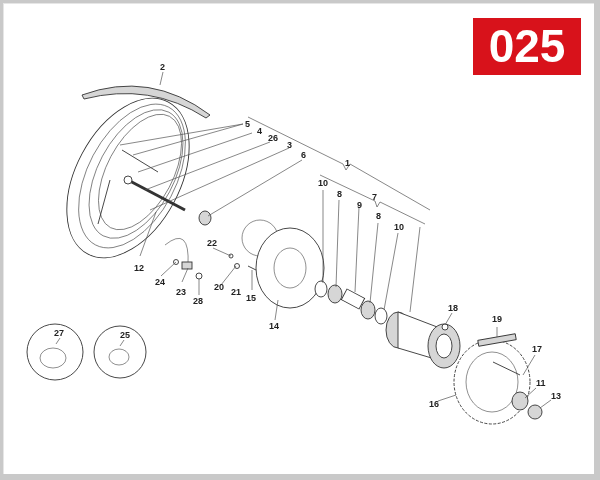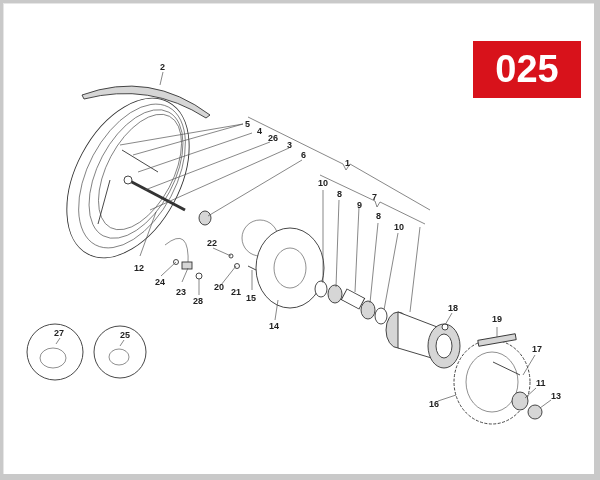--- a/index.html
+++ b/index.html
@@ -7,24 +7,24 @@
     width: 600px; height: 480px; overflow: hidden;
     background: #c9c9c9;
     font-family: "Liberation Sans", sans-serif;
   }
   .frame {
     position: absolute; left: 3px; top: 3px; width: 591px; height: 471px;
     background: #ffffff;
     box-shadow: inset 1px 1px 0 #e6e6e6;
   }
   .badge {
-    position: absolute; left: 473px; top: 41px; width: 108px; height: 57px;
+    position: absolute; left: 473px; top: 18px; width: 108px; height: 57px;
     background: #d8121b; color: #ffffff;
     font-family: "Liberation Sans", sans-serif; font-weight: bold;
-    font-size: 38px; line-height: 57px; text-align: center; letter-spacing: 0px;
+    font-size: 46px; line-height: 57px; text-align: center; letter-spacing: 0px;
   }
   svg { position: absolute; left: 0; top: 0; }
   .lbl { font-family: "Liberation Sans", sans-serif; font-size: 9px; font-weight: bold; fill: #222; }
   .ln { stroke: #555; stroke-width: 0.7; fill: none; }
   .part { stroke: #333; stroke-width: 0.9; fill: #fff; }
   .partg { stroke: #333; stroke-width: 0.9; fill: #d6d6d6; }
   .thin { stroke: #444; stroke-width: 0.6; fill: none; }
 </style>
 </head>
 <body>

